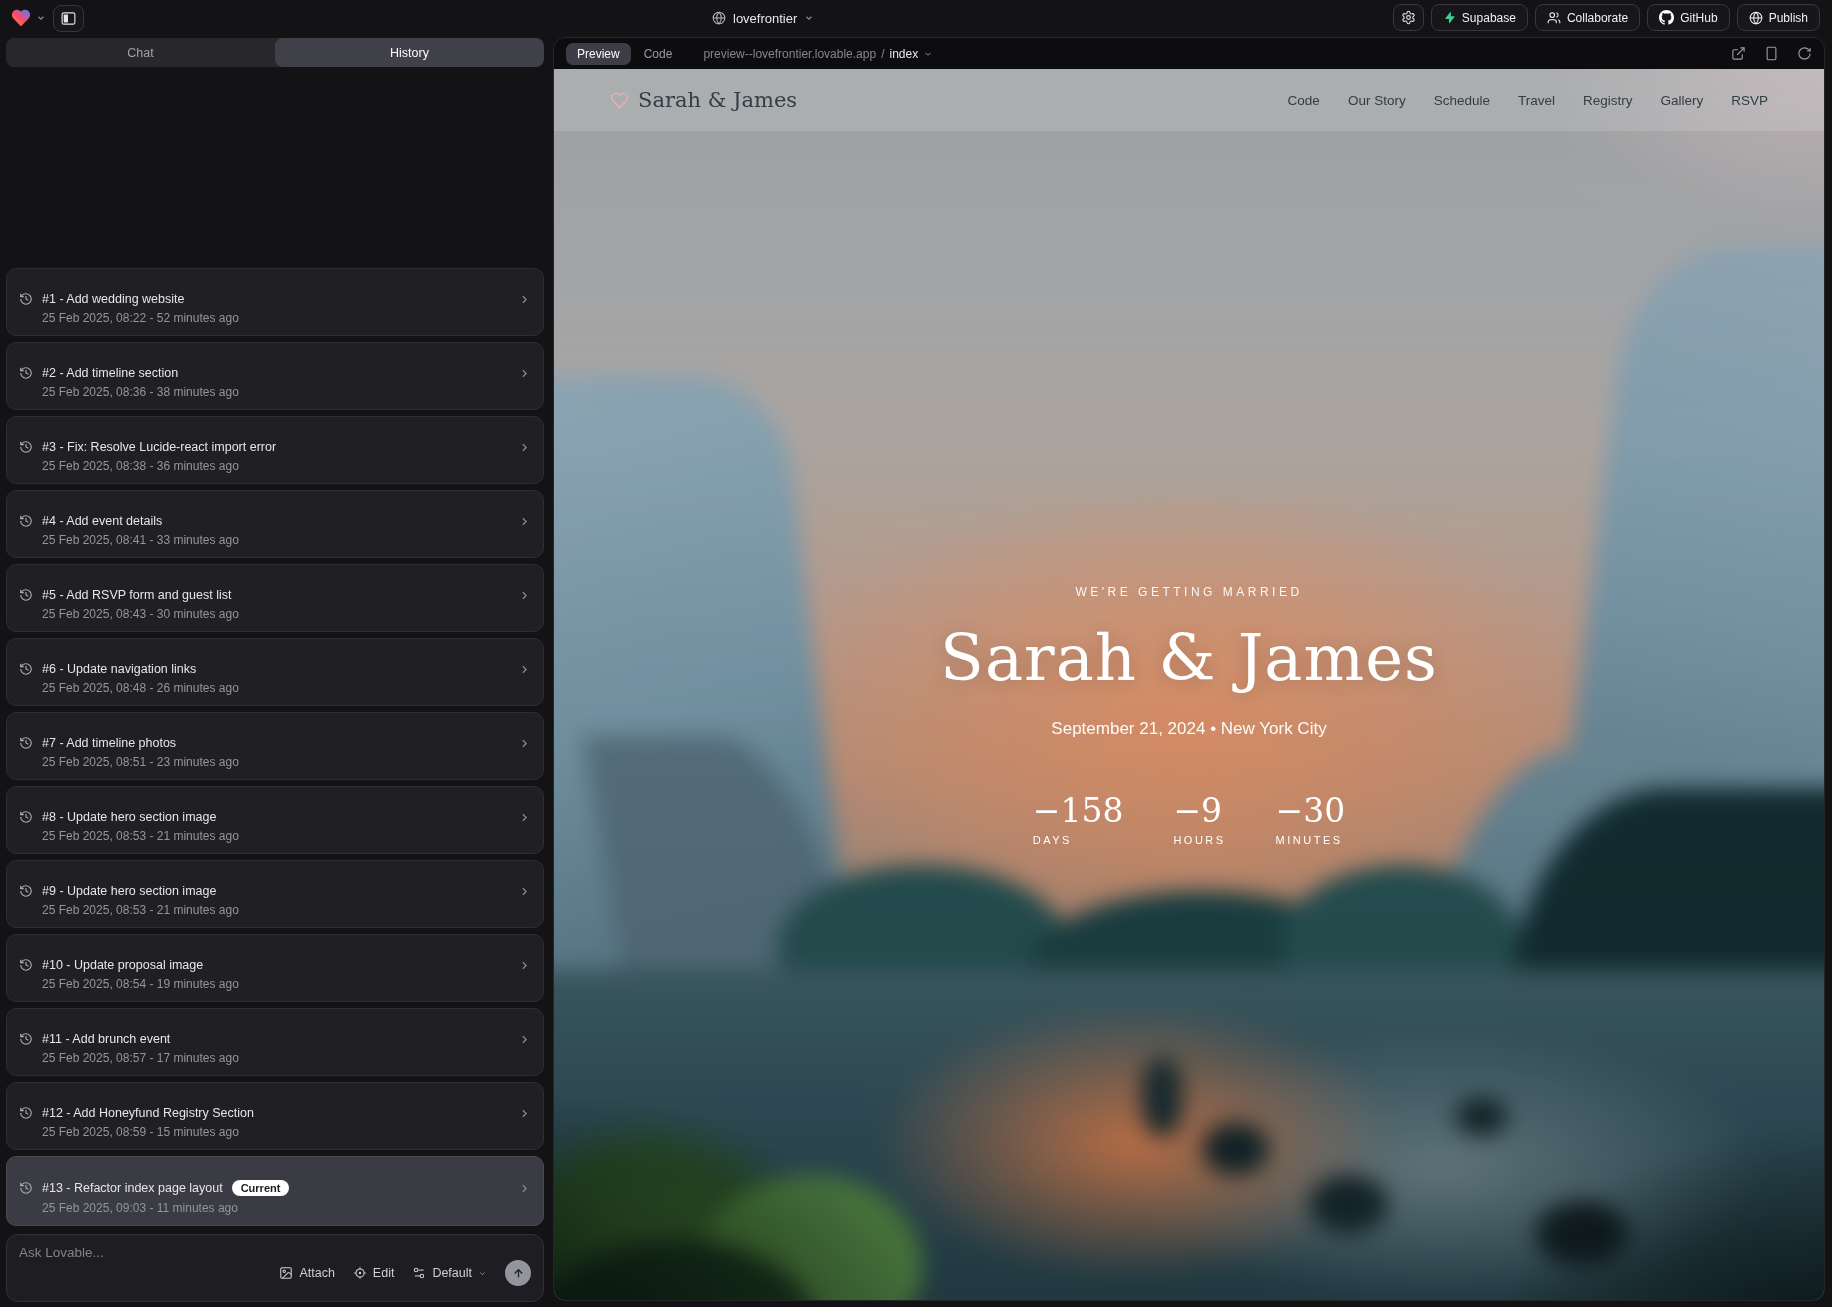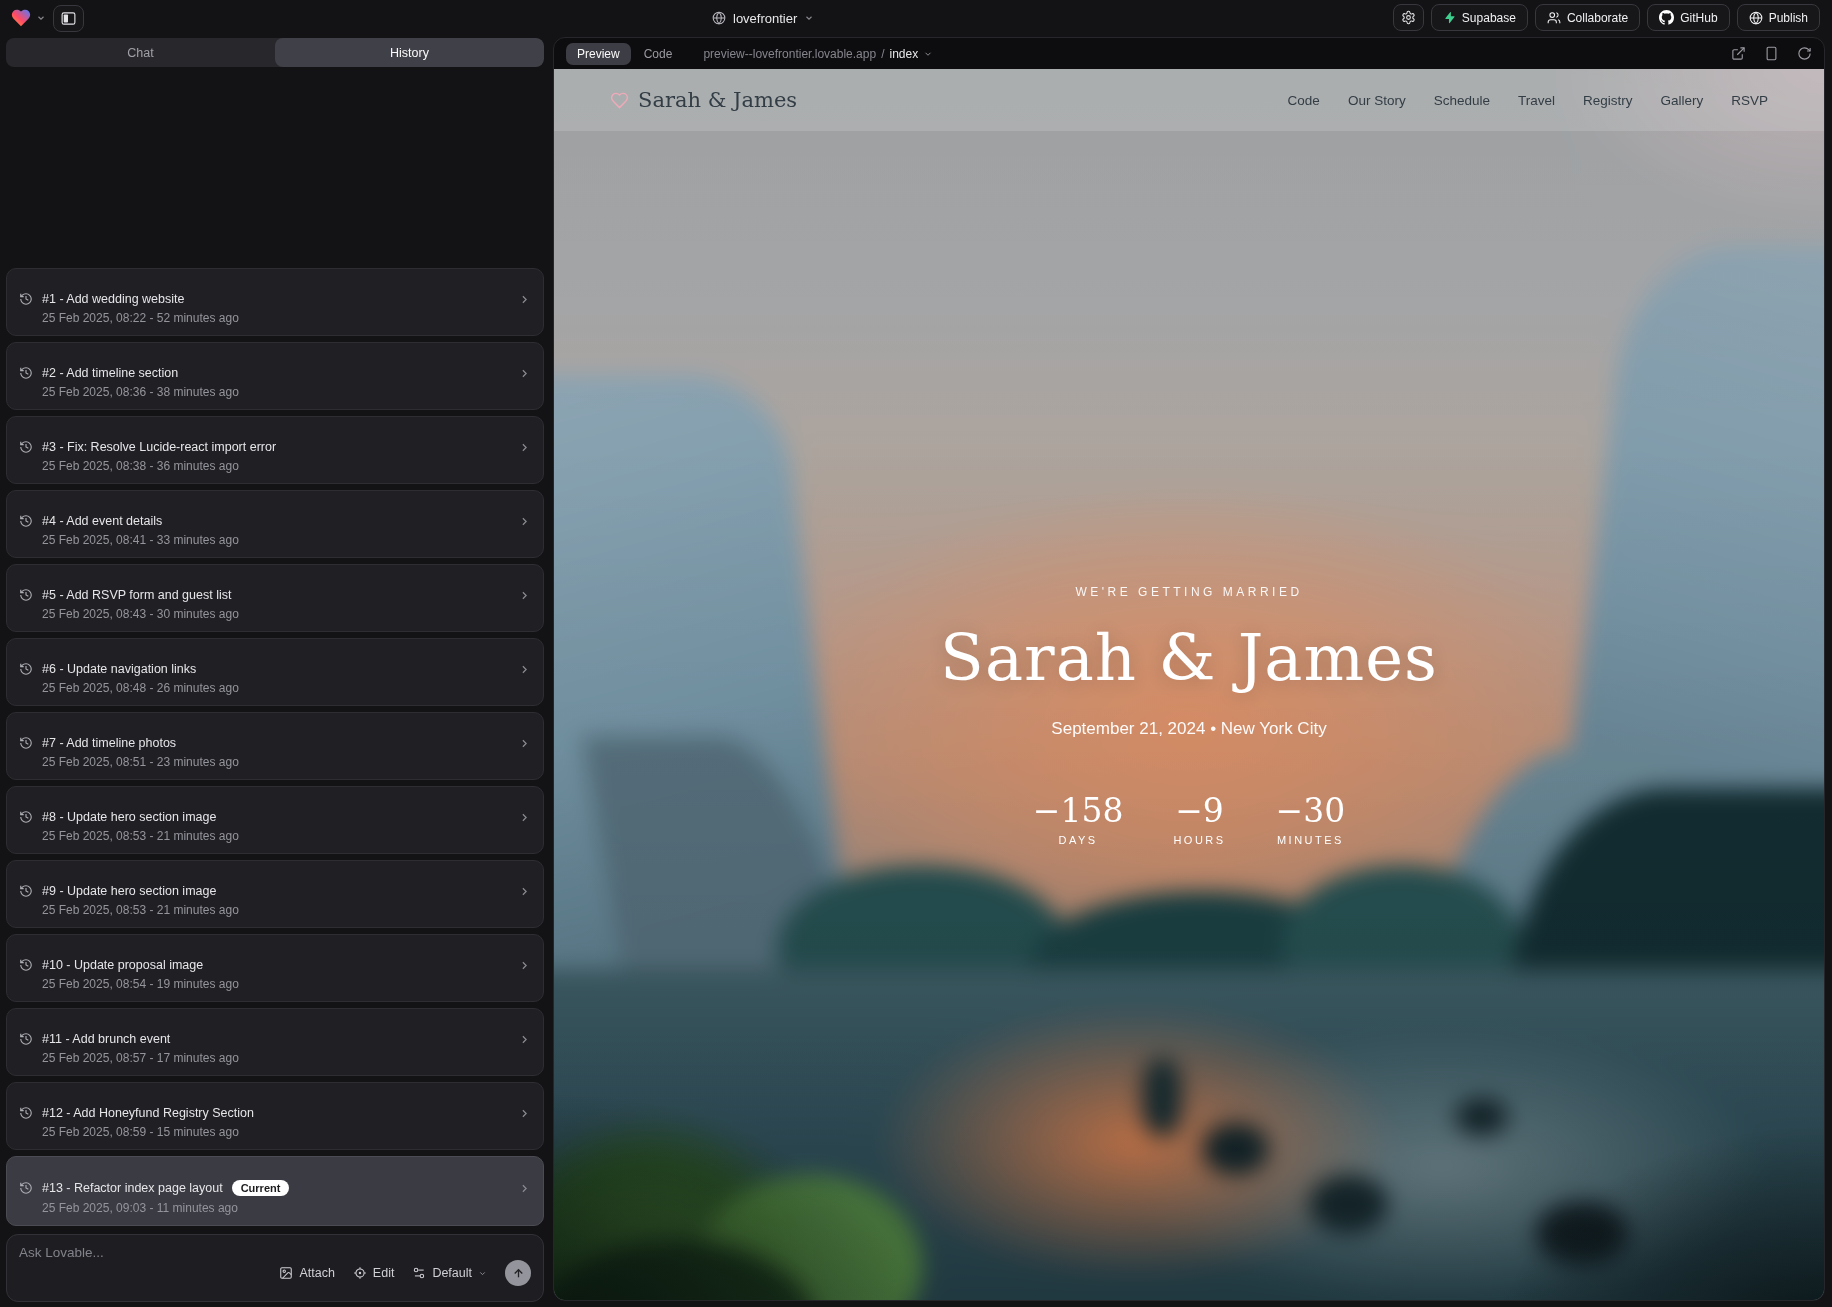--- a/index.html
+++ b/index.html
@@ -90,21 +90,21 @@
       radial-gradient(45% 32% at 0% 104%, rgba(4,12,10,.85), rgba(4,12,10,0) 65%),
       radial-gradient(40% 28% at 100% 104%, rgba(4,10,10,.8), rgba(4,10,10,0) 65%),
       linear-gradient(180deg, rgba(0,0,0,.04) 0%, rgba(0,0,0,0) 30%, rgba(0,0,0,.14) 100%); }
 
   .site-header { position:absolute; top:0; left:0; right:0; height:62px; z-index:5; display:flex; align-items:center; justify-content:space-between; padding:0 56px; background:rgba(219,222,224,.22); }
   .brand { display:flex; align-items:center; gap:9px; font-family:"DejaVu Serif", serif; font-size:21px; color:#333d45; cursor:pointer; }
   .brand-heart { color:#efaab9; }
   .site-nav { display:flex; gap:28px; font-size:13.5px; color:#333d45; }
   .site-nav a { color:inherit; text-decoration:none; cursor:pointer; }
 
-  .hero { position:absolute; inset:62px 0 0 0; z-index:4; display:flex; flex-direction:column; align-items:center; justify-content:center; color:#fff; text-align:center; }
+  .hero { position:absolute; inset:62px 0 0 0; z-index:4; display:flex; flex-direction:column; align-items:center; justify-content:center; color:#fff; text-align:left; }
   .eyebrow { font-size:12px; letter-spacing:3.5px; color:rgba(255,255,255,.93); }
   .hero-title { font-family:"DejaVu Serif", serif; font-size:64px; font-weight:500; letter-spacing:1px; margin-top:22px; text-shadow:0 2px 18px rgba(0,0,0,.18); }
   .date-loc { margin-top:24px; font-size:17px; color:rgba(255,255,255,.97); }
   .countdown { margin-top:52px; display:flex; gap:50px; }
   .cd-value { font-family:"DejaVu Serif", serif; font-size:33px; }
   .cd-label { font-size:11px; letter-spacing:2.5px; margin-top:4px; }
 </style>
 </head>
 <body>
 

